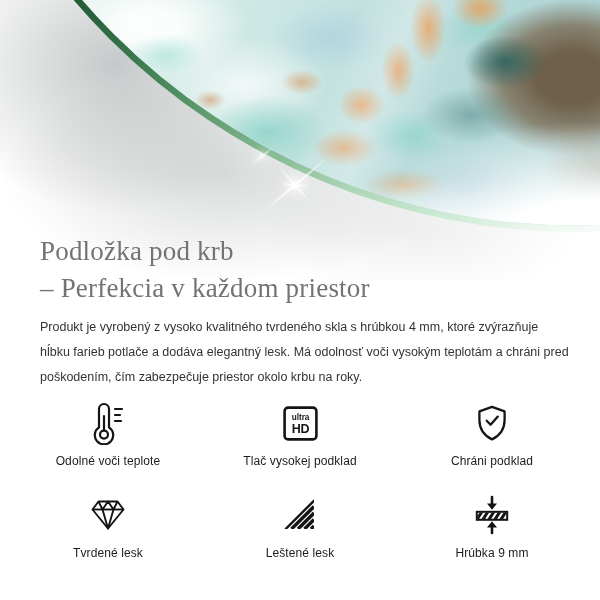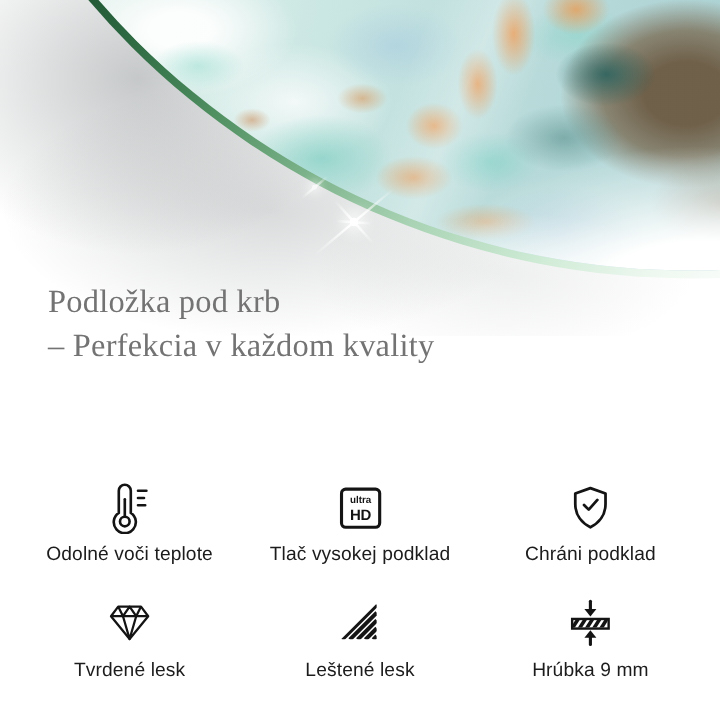--- a/index.html
+++ b/index.html
@@ -75,21 +75,21 @@
   h1 { font-family:"Liberation Serif","DejaVu Serif",serif; font-weight:400;
        font-size:27px; line-height:37px; color:#737373; letter-spacing:0.2px; }
   h1 span { display:block; }
   .desc { margin-top:8px; max-width:545px; font-size:12.5px; line-height:25px; color:#333; }
 
   
   .features { position:absolute; left:12px; right:12px; top:400px; z-index:5;
     display:grid; grid-template-columns:repeat(3,1fr); row-gap:24px; }
   .feature { display:flex; flex-direction:column; align-items:center; }
   .icon-wrap { height:46px; display:flex; align-items:center; justify-content:center; }
-  .feature-label { margin-top:8px; font-size:16px; color:#1c1c1c; letter-spacing:0.1px; }
+  .feature-label { margin-top:8px; font-size:12px; color:#1c1c1c; letter-spacing:0.1px; }
   .feature svg { display:block; }
   .badge-top { font:700 8.2px "Liberation Sans",sans-serif; }
   .badge-bottom { font:700 12.5px "Liberation Sans",sans-serif; letter-spacing:-0.3px; }
 </style>
 </head>
 <body>
 
 <div class="hero">
   <div class="glass-shadow"></div>
   <div class="glass-edge"></div>
@@ -102,22 +102,23 @@
   </div>
   <div class="sparkle sparkle-minor">
     <div class="ray r1"></div>
       <div class="core"></div>
   </div>
 </div>
 
 <div class="content">
   <h1>
     <span>Podložka pod krb</span>
-    <span>– Perfekcia v každom kvality</span>
+    <span>– Perfekcia v každom priestor</span>
   </h1>
+  <p class="desc">Produkt je vyrobený z vysoko kvalitného tvrdeného skla s hrúbkou 4 mm, ktoré zvýrazňuje hĺbku farieb potlače a dodáva elegantný lesk. Má odolnosť voči vysokým teplotám a chráni pred poškodením, čím zabezpečuje priestor okolo krbu na roky.</p>
 </div>
 
 <div class="features">
 
   <div class="feature">
     <div class="icon-wrap">
       <svg width="34" height="44" viewBox="0 0 34 44" fill="none" stroke="#141414" stroke-width="2.2" stroke-linecap="round">
         <path d="M18 26.4 V8 a5 5 0 0 0 -10 0 v18.4 a9.2 9.2 0 1 0 10 0 Z"></path>
         <circle cx="13" cy="33.6" r="4"></circle>
         <path d="M13 29 V15"></path>

